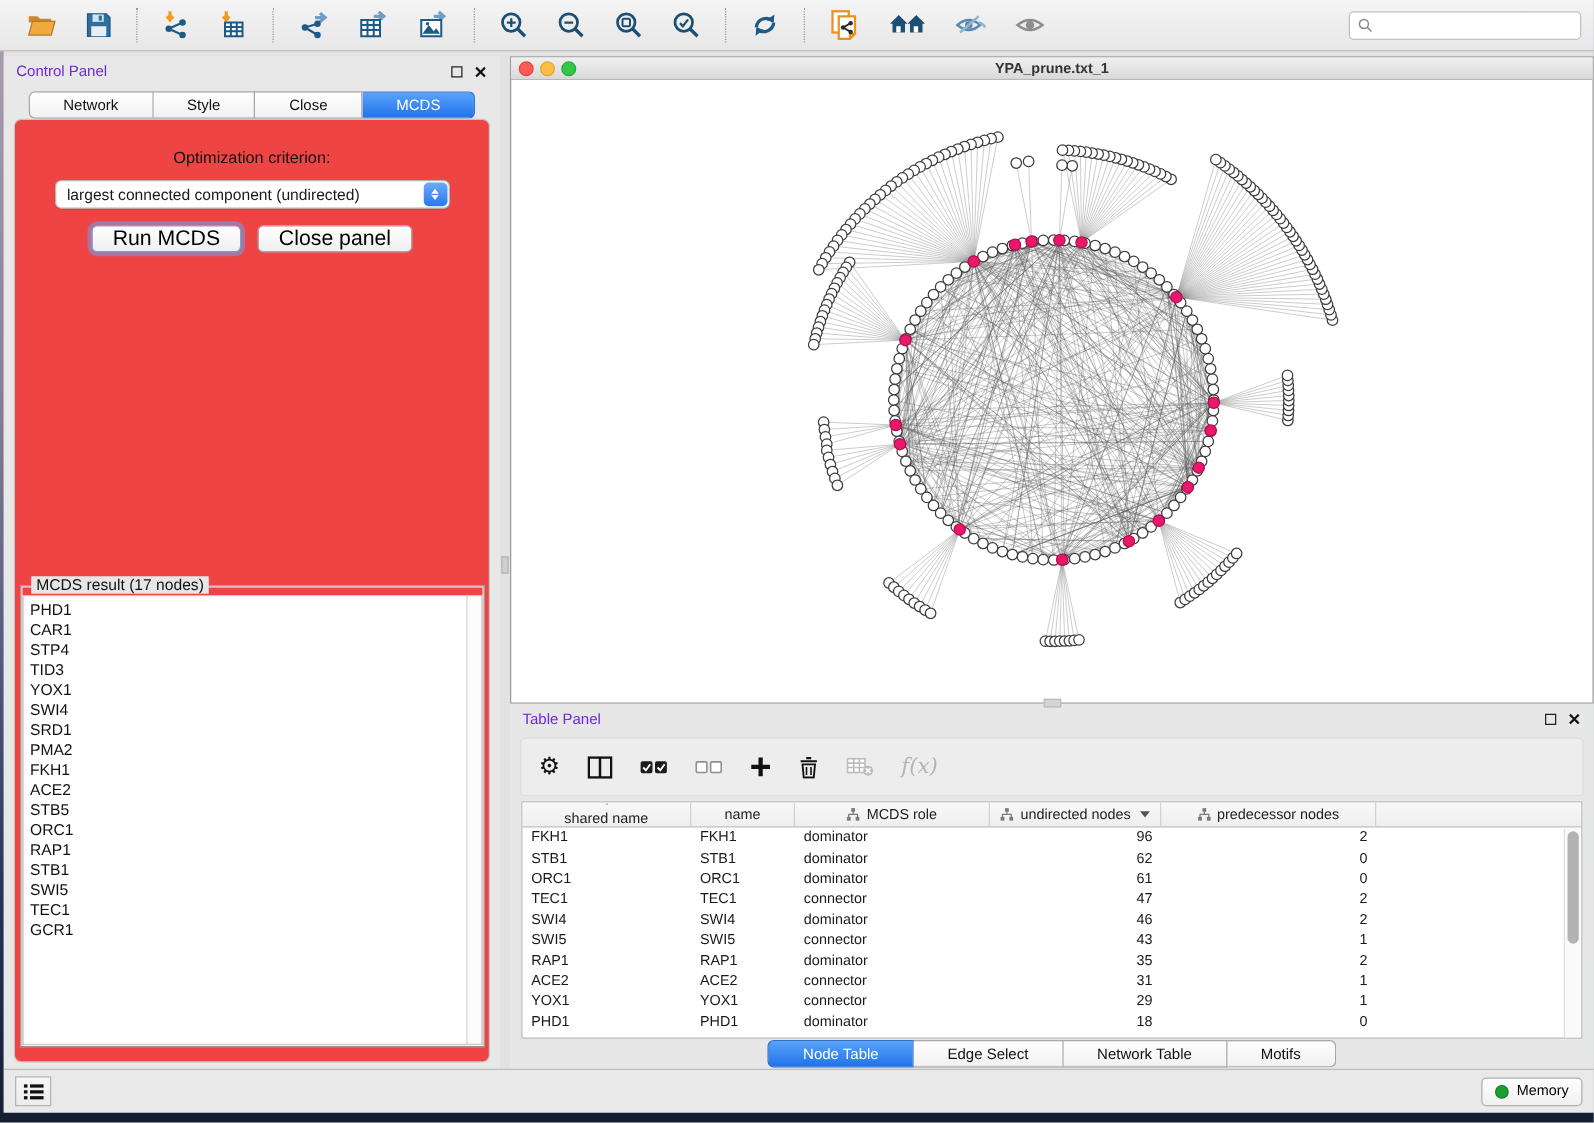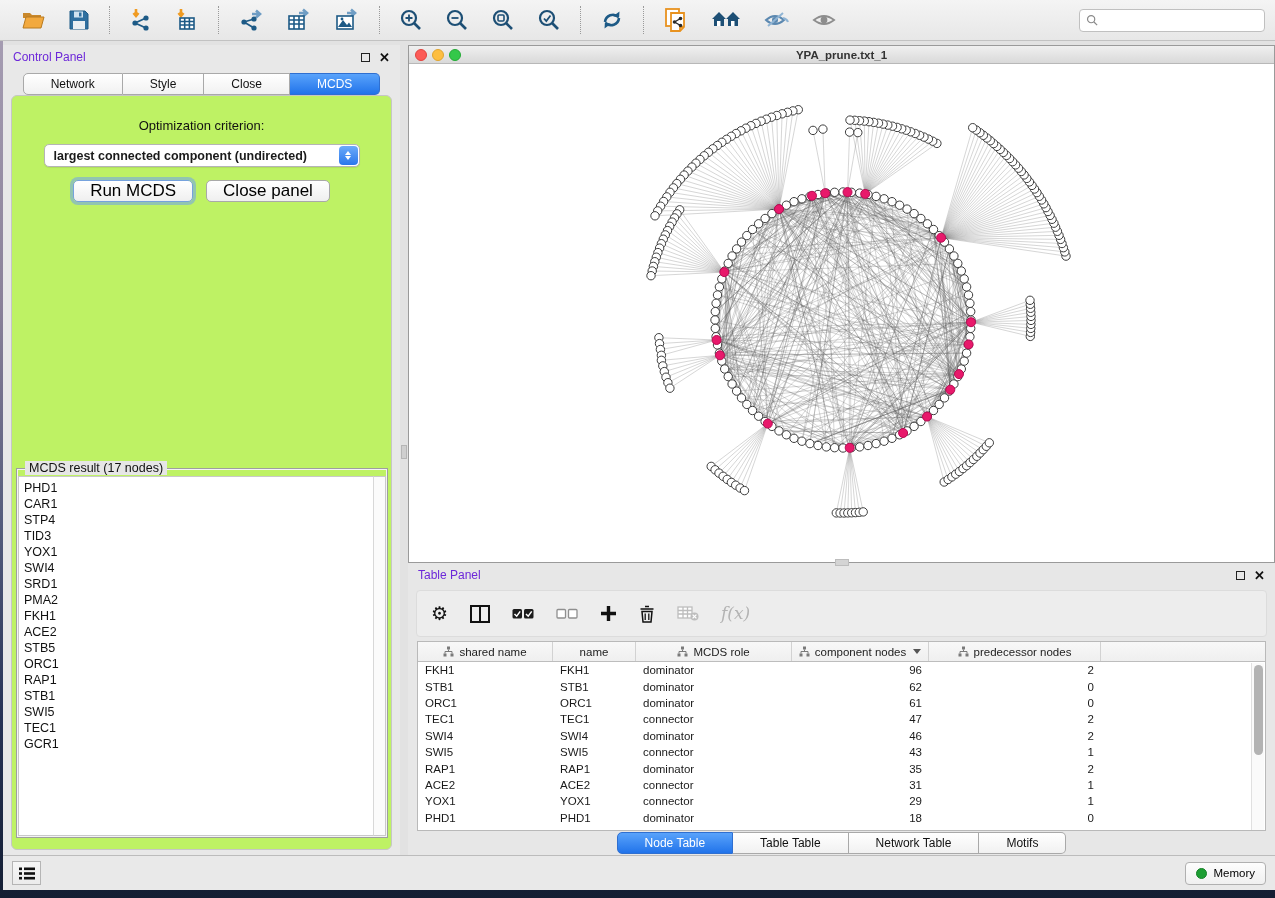--- a/index.html
+++ b/index.html
@@ -27,26 +27,26 @@
   .hdr-icons { margin-left:auto; display:flex; align-items:center; gap:9px; }
   .float-icon { width:9px; height:9px; border:1.5px solid #222; display:inline-block; cursor:pointer; }
   .close-icon { font-size:13px; font-weight:bold; color:#111; cursor:pointer; line-height:1; }
   #cp-tabs { position:absolute; left:0; top:28px; width:100%; display:flex; justify-content:center; }
   .seg { height:22px; padding:0 27px; background:linear-gradient(#ffffff,#f1f1f1); border:1px solid #a9a9a9;
     border-left:none; font-size:12px; color:#111; cursor:pointer; font-family:inherit; }
   .seg:first-child { border-left:1px solid #a9a9a9; border-radius:5px 0 0 5px; }
   .seg:last-child { border-radius:0 5px 5px 0; }
   .seg.sel { background:linear-gradient(#59a3fb,#2173ea); color:#fff; border-color:#2f6fd0; }
   #cp-body { position:absolute; left:8px; top:50px; width:381px; height:755px;
-    background:#bef264; border:1px solid #c6c6c6; border-radius:6px; }
+    background:#ef4444; border:1px solid #c6c6c6; border-radius:6px; }
   .opt-label { text-align:center; margin-top:22px; font-size:13px; color:#111; }
   .dropdown { position:relative; margin:11px auto 0; width:316px; height:23px; background:#fff;
     border:1px solid #b5b5b5; border-radius:5px; display:flex; align-items:center;
     padding:0 26px 0 9px; cursor:pointer; box-shadow:0 1px 1px rgba(0,0,0,.08); }
-  .dropdown .val { font-size:12.5px; white-space:nowrap;font-weight:bold; }
+  .dropdown .val { font-size:12.5px; white-space:nowrap; }
   .stepper { position:absolute; right:1px; top:1px; width:19px; height:19px; border-radius:4px;
     background:linear-gradient(#6cabf9,#2a77ec); display:flex; flex-direction:column;
     align-items:center; justify-content:center; gap:1px; }
   .stepper i { width:0; height:0; border-left:3.5px solid transparent; border-right:3.5px solid transparent; }
   .stepper i.up { border-bottom:4px solid #fff; }
   .stepper i.dn { border-top:4px solid #fff; }
   .btn-row { display:flex; justify-content:center; gap:13px; margin-top:13px; }
   .mac-btn { height:22px; padding:0 16px; background:linear-gradient(#ffffff,#efefef);
     border:1px solid #a9a9a9; border-radius:5px; font-size:17px; font-family:inherit; cursor:pointer; }
   .mac-btn.focused { box-shadow:0 0 0 3px rgba(110,160,240,.55); border-color:#76a2dd; }
@@ -606,21 +606,21 @@
               <rect x="1" y="1" width="14" height="11"></rect>
               <path d="M1 4.5 h14 M1 8 h14 M6 1 v11 M10.5 1 v11"></path>
             </g>
         <circle cx="17.5" cy="10.5" r="4" fill="#bdbdbd"></circle>
             <path d="M15.6 8.6 l3.8 3.8 M19.4 8.6 l-3.8 3.8" stroke="#fff" stroke-width="1.3"></path>
           </svg></button>
       <button class="tpbtn"><span class="fx">f(x)</span></button>
     </div>
     <div id="node-table">
       <div id="thead">
-          <div class="th" style="width: 135px;">
+          <div class="th" style="width: 135px; flex-direction: column;">
             <svg width="11" height="11" viewBox="0 0 11 11">
               <g fill="#7a7a7a">
                 <rect x="4" y="0.5" width="3" height="3"></rect>
                 <rect x="0.5" y="7.5" width="3" height="3"></rect>
                 <rect x="7.5" y="7.5" width="3" height="3"></rect>
               </g>
               <path d="M5.5 3.5 v2 M2 7.5 v-2 h7 v2" stroke="#7a7a7a" fill="none"></path>
             </svg>
             <span>shared name</span>
           </div>
@@ -640,21 +640,21 @@
           </div>
           <div class="th" style="width: 137px;">
             <svg width="11" height="11" viewBox="0 0 11 11">
               <g fill="#7a7a7a">
                 <rect x="4" y="0.5" width="3" height="3"></rect>
                 <rect x="0.5" y="7.5" width="3" height="3"></rect>
                 <rect x="7.5" y="7.5" width="3" height="3"></rect>
               </g>
               <path d="M5.5 3.5 v2 M2 7.5 v-2 h7 v2" stroke="#7a7a7a" fill="none"></path>
             </svg>
-            <span>component nodes</span>
+            <span>undirected nodes</span>
             <span class="sort-tri"></span>
           </div>
           <div class="th" style="width: 172px;">
             <svg width="11" height="11" viewBox="0 0 11 11">
               <g fill="#7a7a7a">
                 <rect x="4" y="0.5" width="3" height="3"></rect>
                 <rect x="0.5" y="7.5" width="3" height="3"></rect>
                 <rect x="7.5" y="7.5" width="3" height="3"></rect>
               </g>
               <path d="M5.5 3.5 v2 M2 7.5 v-2 h7 v2" stroke="#7a7a7a" fill="none"></path>
@@ -733,21 +733,21 @@
             <div class="td num" style="width: 137px;">18</div>
             <div class="td num" style="width: 172px;">0</div>
           </div>
         </div>
       <div id="tbl-scroll">
           <div id="tbl-thumb"></div>
         </div>
     </div>
     <div id="table-tabs">
         <button class="seg sel">Node Table</button>
-        <button class="seg">Table Table</button>
+        <button class="seg">Edge Select</button>
         <button class="seg">Network Table</button>
         <button class="seg">Motifs</button>
       </div>
   </div>
 
   <div id="status-bar">
     <button class="list-btn">
         <svg width="16" height="13" viewBox="0 0 16 13">
       <rect x="0" y="0.5" width="3" height="2.6" fill="#111"></rect>
           <rect x="5" y="0.5" width="11" height="2.6" fill="#111"></rect>

